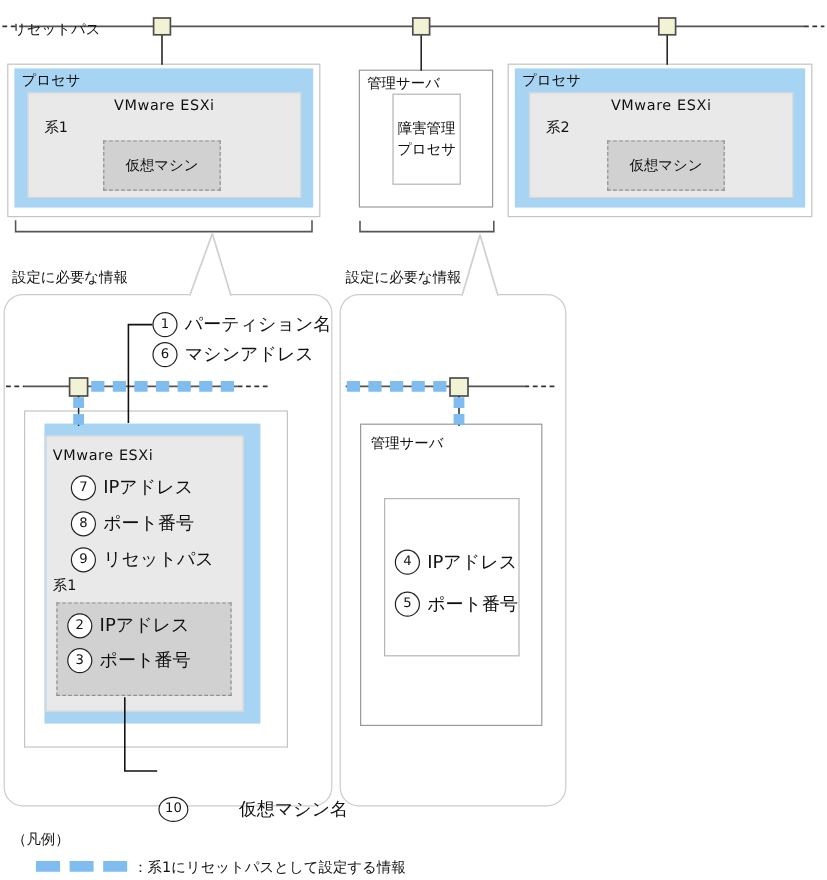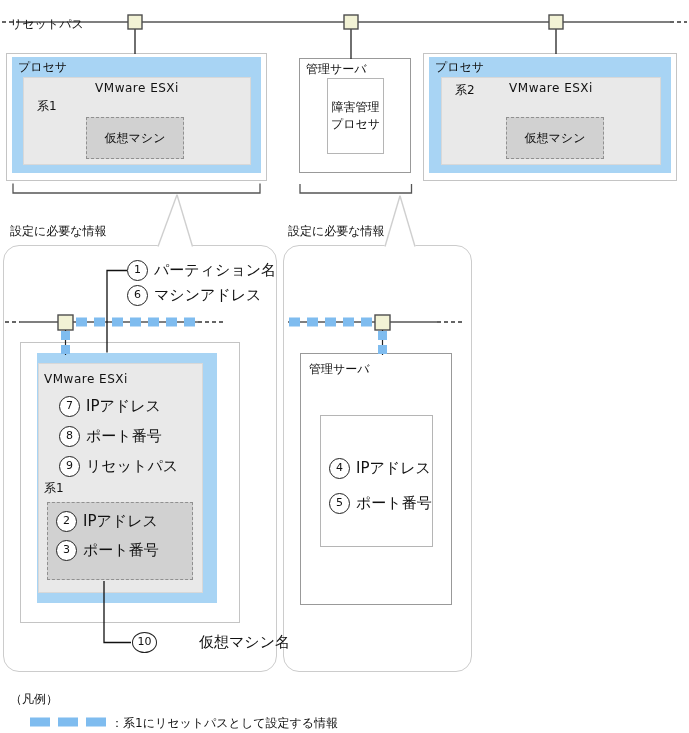--- a/index.html
+++ b/index.html
@@ -113,21 +113,21 @@
   <div class="txt" style="left:10px;top:17px;">リセットパス</div>
 
   <div class="txt" style="left:18px;top:60px;">プロセサ</div>
   <div class="txt mono center" style="left:23px;top:81px;width:228px;">VMware ESXi</div>
   <div class="txt" style="left:37px;top:99px;">系1</div>
 
   <div class="txt" style="left:306px;top:62px;">管理サーバ</div>
 
   <div class="txt" style="left:435px;top:60px;">プロセサ</div>
   <div class="txt mono center" style="left:441px;top:81px;width:220px;">VMware ESXi</div>
-  <div class="txt" style="left:455px;top:83px;">系2</div>
+  <div class="txt" style="left:455px;top:99px;">系2</div>
 
   <div class="txt" style="left:10px;top:224px;">設定に必要な情報</div>
   <div class="txt" style="left:288px;top:224px;">設定に必要な情報</div>
 
   <div class="txt mono" style="left:44px;top:372px;">VMware ESXi</div>
   <div class="txt" style="left:44px;top:481px;">系1</div>
   <div class="txt" style="left:309px;top:362px;">管理サーバ</div>
 
   <div class="callout" style="left:127px;top:260px;">
     <span class="circ">1</span>
@@ -150,21 +150,21 @@
     <span class="clabel">リセットパス</span>
   </div>
   <div class="callout" style="left:56px;top:511px;">
     <span class="circ">2</span>
     <span class="clabel">IPアドレス</span>
   </div>
   <div class="callout" style="left:56px;top:540px;">
     <span class="circ">3</span>
     <span class="clabel">ポート番号</span>
   </div>
-  <div class="callout" style="left:132px;top:632px;gap:42px;">
+  <div class="callout" style="left:132px;top:664px;gap:42px;">
     <span class="circ wide">10</span>
     <span class="clabel">仮想マシン名</span>
   </div>
   <div class="callout" style="left:329px;top:458px;">
     <span class="circ">4</span>
     <span class="clabel">IPアドレス</span>
   </div>
   <div class="callout" style="left:329px;top:493px;">
     <span class="circ">5</span>
     <span class="clabel">ポート番号</span>

